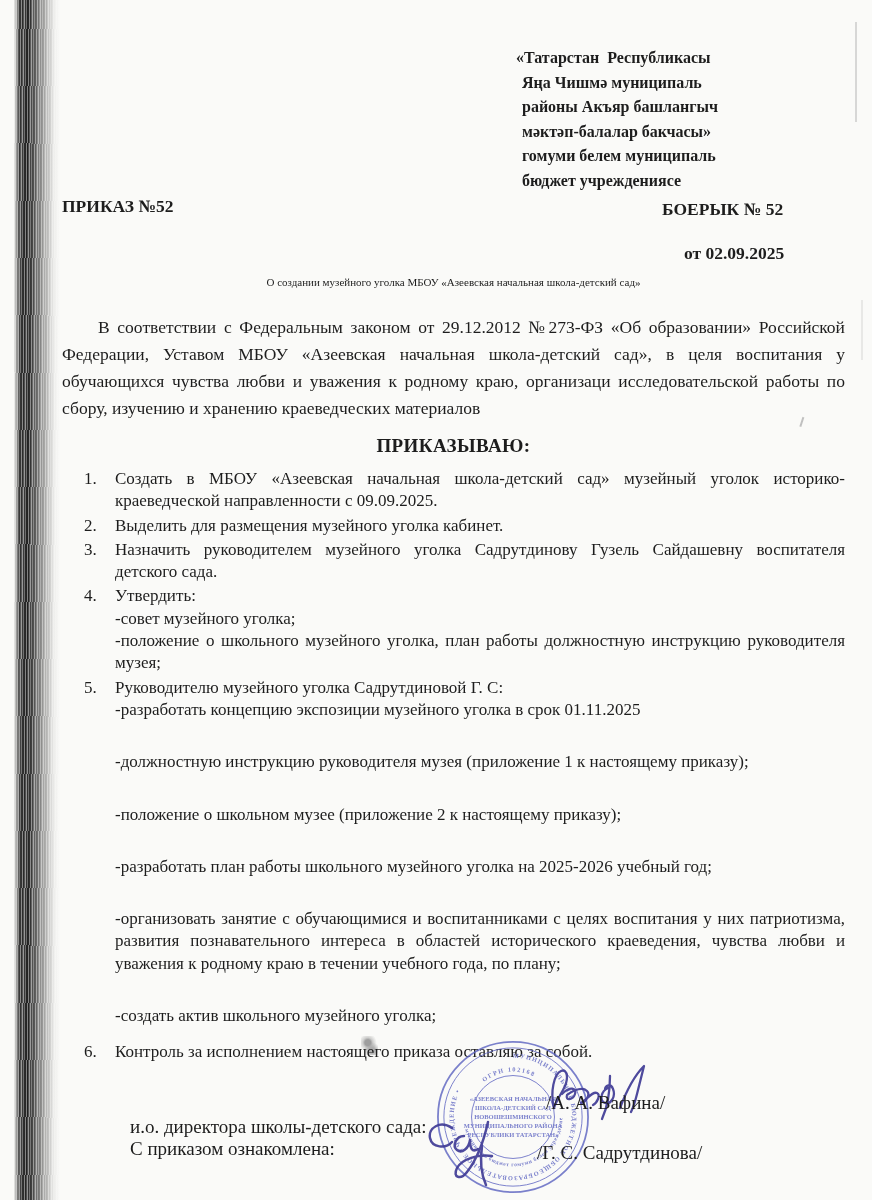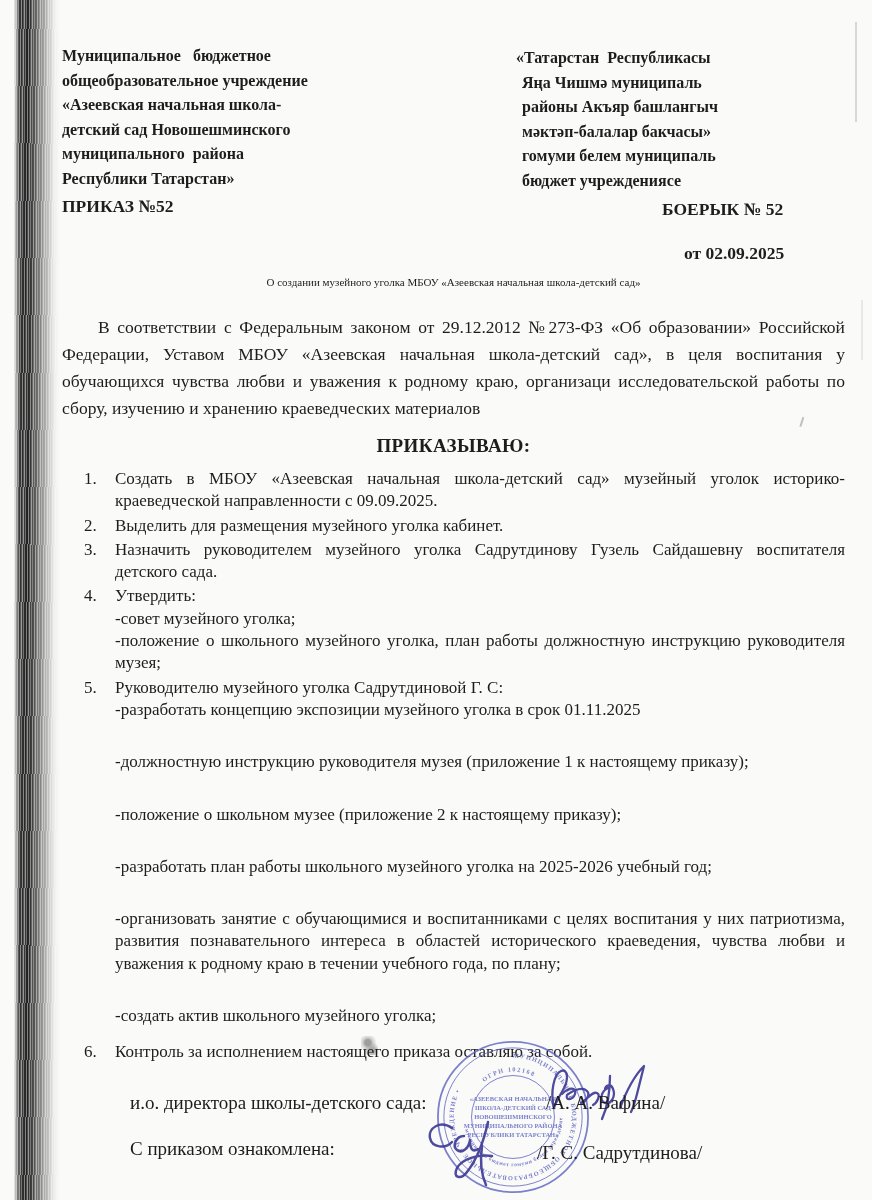--- a/index.html
+++ b/index.html
@@ -73,28 +73,20 @@
 <body>
 
 <div class="page">
 
   <div class="scan-band"></div>
   <div class="edge-right-a"></div>
   <div class="edge-right-b"></div>
   <div class="smudge"></div>
   <div class="tick-mark"></div>
 
-  <div class="org-left">
-    <div class="org-line">Муниципальное   бюджетное</div>
-    <div class="org-line">общеобразовательное учреждение</div>
-    <div class="org-line">«Азеевская начальная школа-</div>
-    <div class="org-line">детский сад Новошешминского</div>
-    <div class="org-line">муниципального  района</div>
-    <div class="org-line">Республики Татарстан»</div>
-  </div>
   <div class="org-right">
     <div class="org-line">«Татарстан  Республикасы</div>
     <div class="org-line">Яңа Чишмә муниципаль</div>
     <div class="org-line">районы Акъяр башлангыч</div>
     <div class="org-line">мәктәп-балалар бакчасы»</div>
     <div class="org-line">гомуми белем муниципаль</div>
     <div class="org-line">бюджет учреждениясе</div>
   </div>
 
   <div class="order-ru">ПРИКАЗ №52</div>
@@ -136,21 +128,21 @@
         <div class="sub gap">-организовать занятие с обучающимися и воспитанниками с целях воспитания у них патриотизма, развития познавательного интереса в областей исторического краеведения, чувства любви и уважения к родному краю в течении учебного года, по плану;</div>
         <div class="sub gap">-создать актив школьного музейного уголка;</div>
       </div>
       <div class="oitem last">
         <span class="num">6.</span>
         <span>Контроль за исполнением настоящего приказа оставляю за собой.</span>
       </div>
     </div>
   </div>
 
-  <div class="sig-row-label" style="left:130px;top:1092px;">и.о. директора школы-детского сада:</div>
+  <div class="sig-row-label" style="left:130px;top:1116px;">и.о. директора школы-детского сада:</div>
   <div class="sig-row-name" style="left:546px;top:1092px;">/А. А. Вафина/</div>
   <div class="sig-row-label" style="left:130px;top:1138px;">С приказом ознакомлена:</div>
   <div class="sig-row-name" style="left:537px;top:1142px;">/Г. С. Садрутдинова/</div>
 
   <svg class="stamp" viewBox="0 0 160 160">
     <g fill="none" stroke="#5f66c2">
       <circle cx="80" cy="80" r="76" stroke-width="1.8"></circle>
       <circle cx="80" cy="80" r="70" stroke-width="1"></circle>
       <circle cx="80" cy="80" r="42" stroke-width="1"></circle>
     </g>

